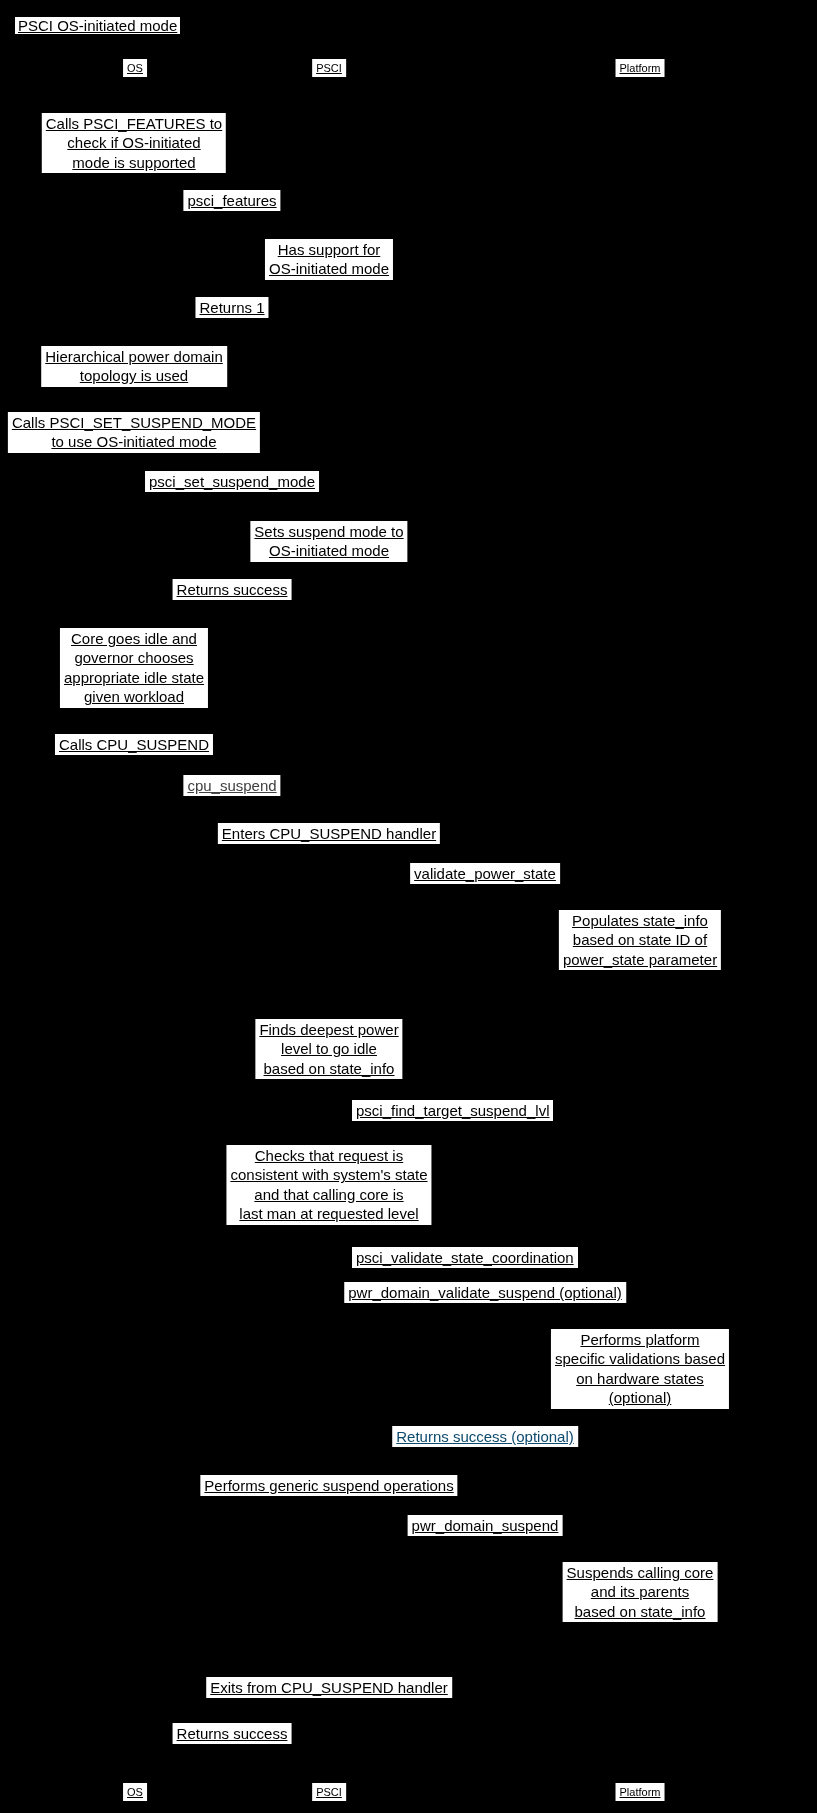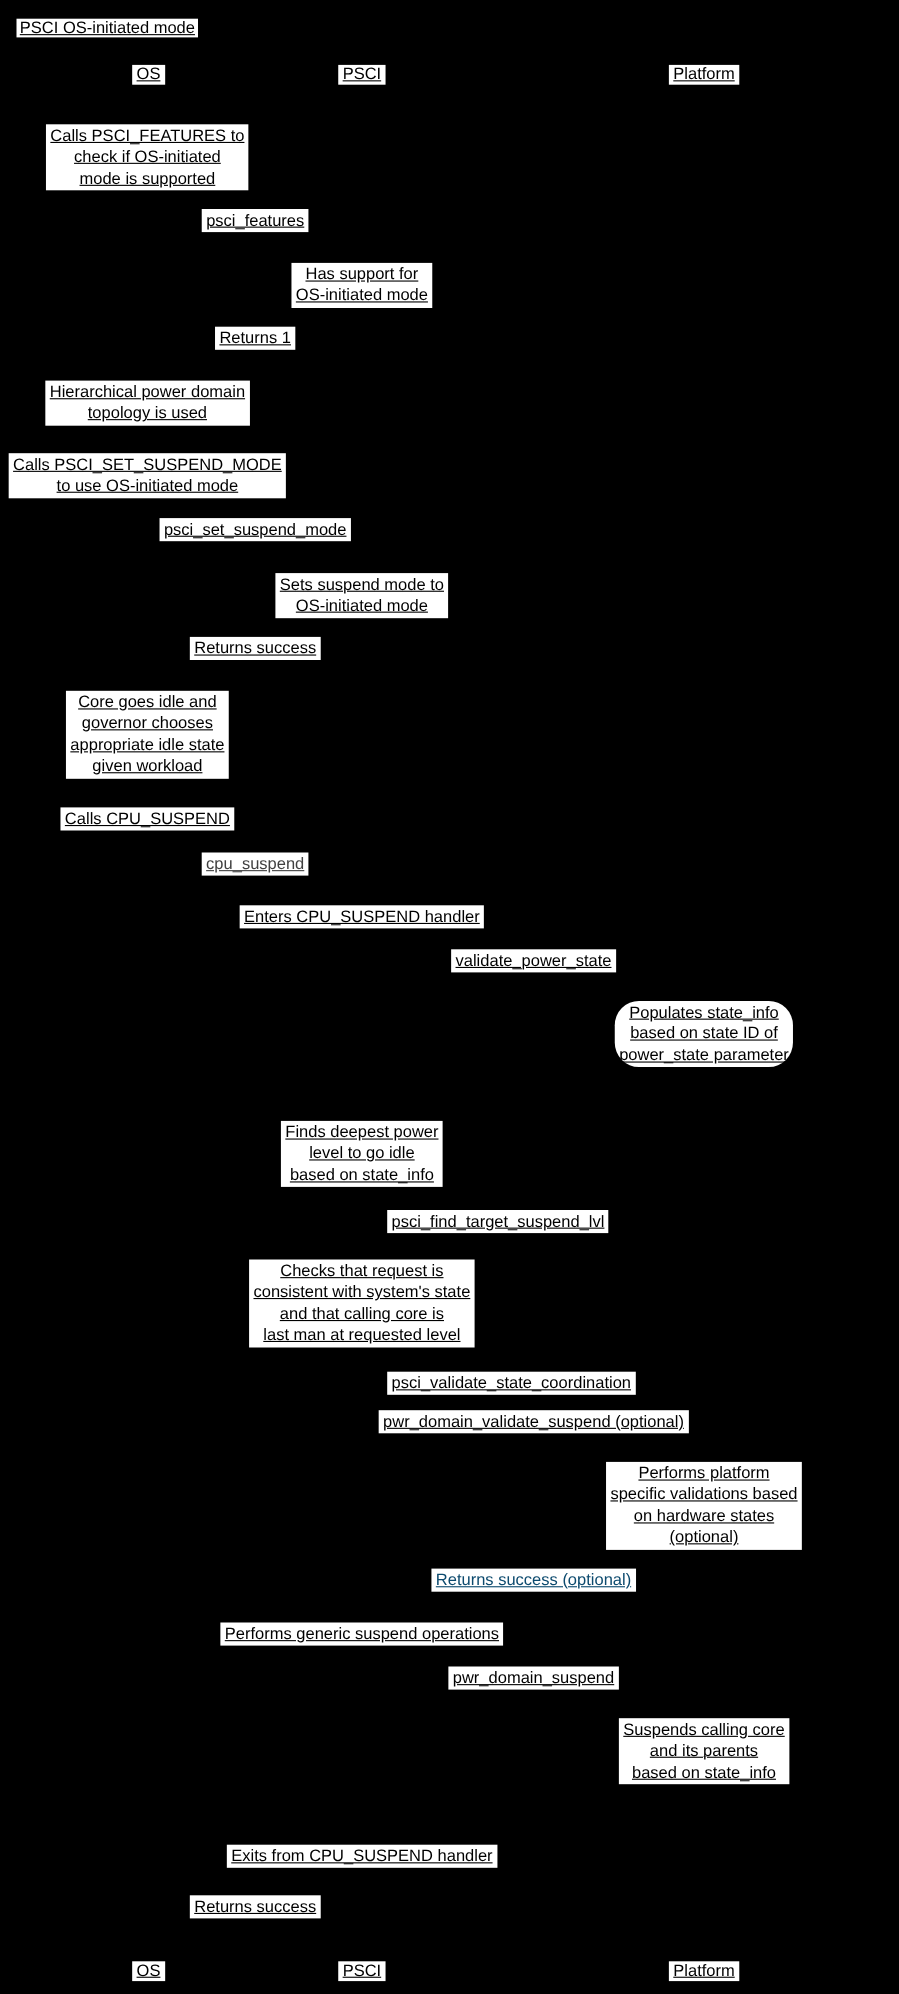--- a/index.html
+++ b/index.html
@@ -24,21 +24,21 @@
     padding: 1px 4px;
     text-align: center;
     white-space: nowrap;
     text-decoration: underline;
   }
   .box.centered {
     transform: translateX(-50%);
   }
   .actor-box {
     line-height: 16px;
-    font-size: 15px;
+    font-size: 11px;
   }
   .title-box {
     line-height: 15px;
     padding: 1px 3px;
   }
   .line { white-space: nowrap; }
 </style>
 </head>
 <body>
 
@@ -108,21 +108,21 @@
     </div>
     <div class="box centered" style="left: 232px; top: 775px; background: rgb(255, 255, 255); color: #404040;">
       <div class="line">cpu_suspend</div>
     </div>
     <div class="box centered" style="left: 329px; top: 823px; background: rgb(255, 255, 255); color: rgb(0, 0, 0);">
       <div class="line">Enters CPU_SUSPEND handler</div>
     </div>
     <div class="box centered" style="left: 485px; top: 863px; background: rgb(255, 255, 255); color: rgb(0, 0, 0);">
       <div class="line">validate_power_state</div>
     </div>
-    <div class="box centered" style="left: 640px; top: 910px; background: rgb(255, 255, 255); color: rgb(0, 0, 0); border-radius: 22px;">
+    <div class="box centered" style="left: 640px; top: 910px; background: rgb(255, 255, 255); color: rgb(0, 0, 0);">
       <div class="line">Populates state_info</div>
       <div class="line">based on state ID of</div>
       <div class="line">power_state parameter</div>
     </div>
     <div class="box centered" style="left: 329px; top: 1019px; background: rgb(255, 255, 255); color: rgb(0, 0, 0);">
       <div class="line">Finds deepest power</div>
       <div class="line">level to go idle</div>
       <div class="line">based on state_info</div>
     </div>
     <div class="box" style="left: 352px; top: 1100px; background: rgb(255, 255, 255); color: rgb(0, 0, 0);">

